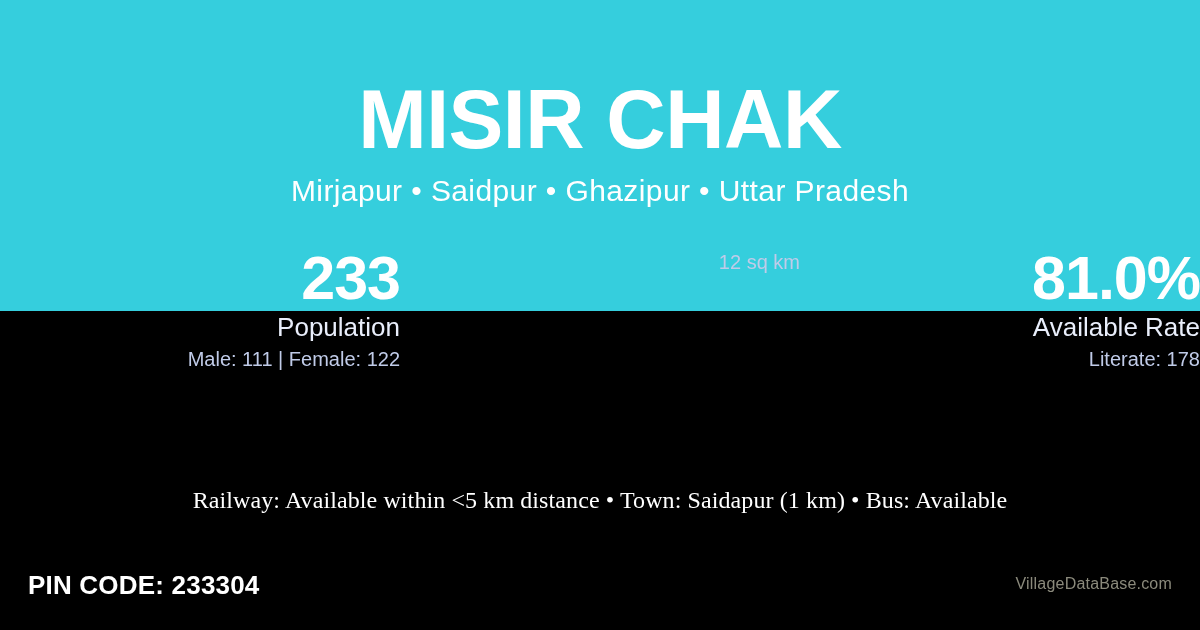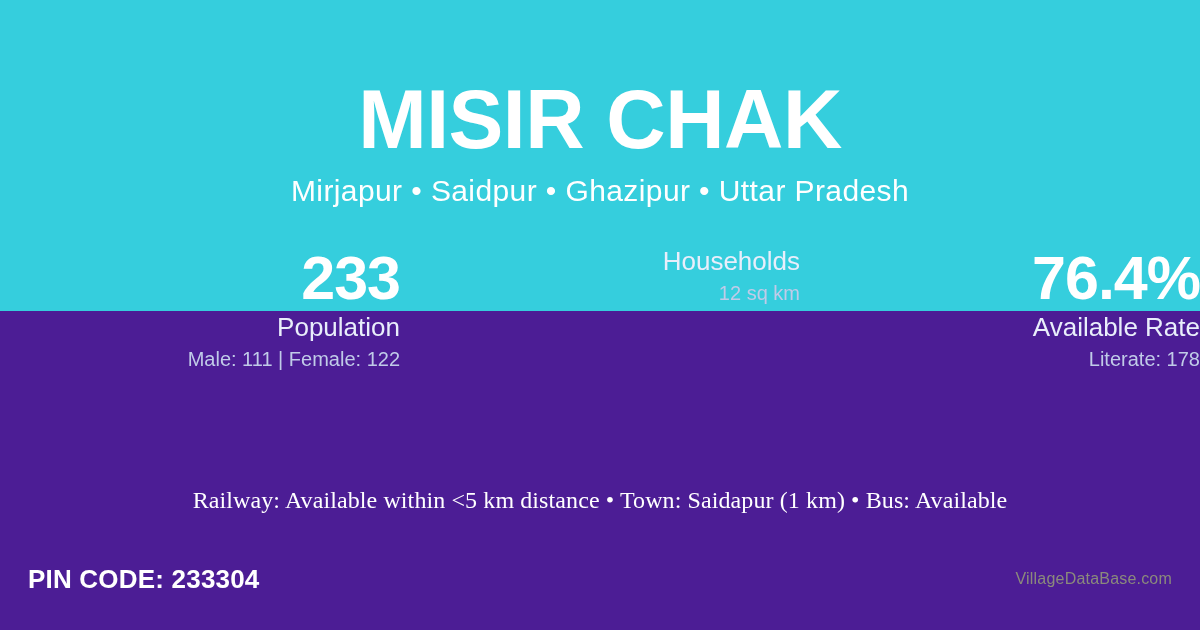--- a/index.html
+++ b/index.html
@@ -14,21 +14,21 @@
     font-family: "Liberation Sans", sans-serif;
     background: #2854b0;
     position: relative;
   }
 
   
   .banner {
     position: relative;
     width: 1200px;
     height: 630px;
-    background: #4c1d95;
+    background: #000000;
     overflow: hidden;
   }
 
   
   .cyan-band {
     position: absolute;
     left: 0;
     top: 0;
     width: 1200px;
     height: 311px;
@@ -114,25 +114,24 @@
     font-weight: 400;
     color: #ffffff;
     letter-spacing: 0.1px;
     font-family: Liberation Serif, serif;
   }
 
   
   .footer {
     position: absolute;
     left: 0;
-    bottom: 16px;
+    bottom: 0;
     width: 1200px;
     height: 60px;
     display: flex;
-    align-items: center;
     justify-content: space-between;
     padding: 0 28px 10px 28px;
   }
 
   .pin-code {
     font-size: 26px;
     line-height: 30px;
     font-weight: 700;
     color: #ffffff;
     letter-spacing: 0.2px;
@@ -160,26 +159,25 @@
 
   <div class="stats-row">
 
     <div class="stat">
       <div class="stat-value">233</div>
       <div class="stat-label">Population</div>
       <div class="stat-detail">Male: 111 | Female: 122</div>
     </div>
 
     <div class="stat">
-      <div class="stat-label">Households</div>
       <div class="stat-detail">12 sq km</div>
     </div>
 
     <div class="stat">
-      <div class="stat-value">76.4%</div>
+      <div class="stat-value">81.0%</div>
       <div class="stat-label">Available Rate</div>
       <div class="stat-detail">Literate: 178</div>
     </div>
 
   </div>
 
   <div class="transport-line">Railway: Available within &lt;5 km distance  •  Town: Saidapur (1 km)  •  Bus: Available</div>
 
   <div class="footer">
     <div class="pin-code">PIN CODE: 233304</div>

